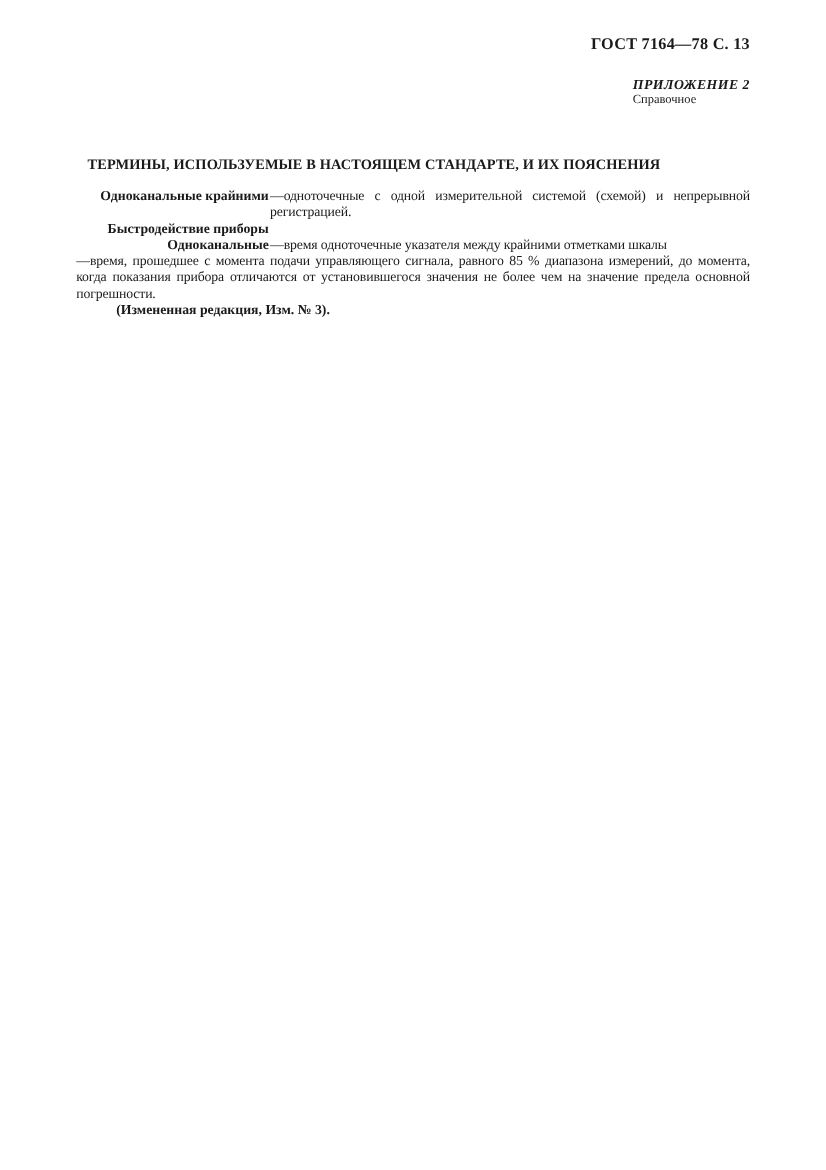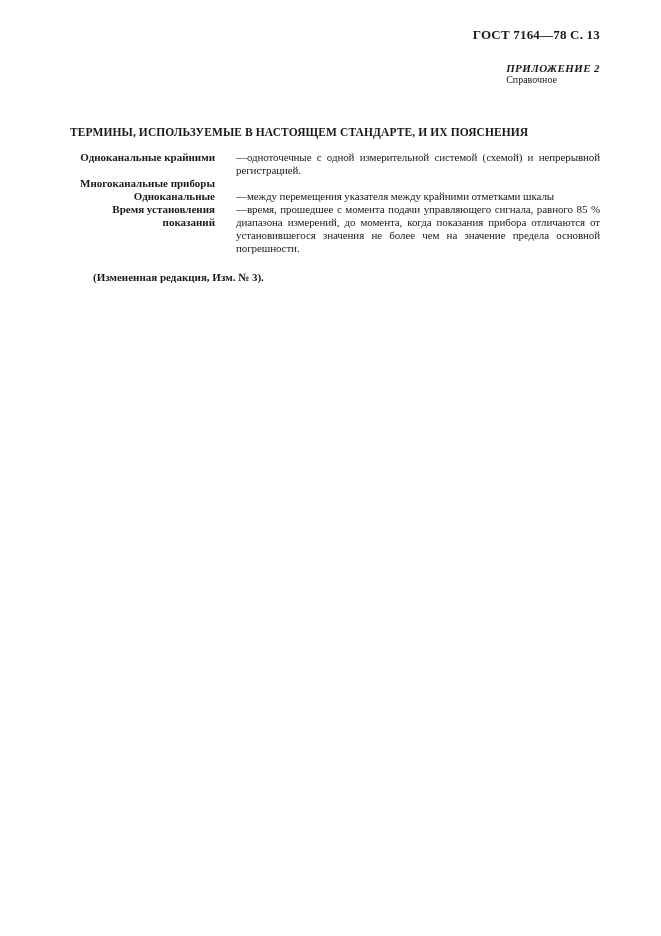--- a/index.html
+++ b/index.html
@@ -62,27 +62,27 @@
     align-items: baseline;
   }
   .term {
     flex: 0 0 155px;
     width: 155px;
     text-align: right;
     font-weight: bold;
   }
   .def {
     flex: 1;
-    margin-left: 21px;
+    margin-left: 1px;
     text-align: justify;
     text-align-last: left;
     letter-spacing: -0.1px;
   }
   .amendment {
-    margin: 16px 61px 0 93px;
+    margin: 0 61px 0 93px;
     font-weight: bold;
     font-size: 11px;
     line-height: 13px;
   }
 </style>
 </head>
 <body>
 
 <div class="page">
 
@@ -98,30 +98,29 @@
   <div class="doc-title">ТЕРМИНЫ, ИСПОЛЬЗУЕМЫЕ В НАСТОЯЩЕМ СТАНДАРТЕ, И ИХ ПОЯСНЕНИЯ</div>
 
   <div class="terms">
 
     <div class="entry">
       <div class="term">Одноканальные крайними</div>
       <div class="def">—одноточечные с одной измерительной системой (схемой) и непрерывной регистрацией.</div>
     </div>
 
     <div class="entry">
-      <div class="term">Многоканальные приборы</div>
+      <div class="term">Быстродействие приборы</div>
     </div>
 
     <div class="entry">
       <div class="term">Одноканальные</div>
-      <div class="def">—между перемещения указателя между крайними отметками шкалы</div>
+      <div class="def">—время одноточечные указателя между крайними отметками шкалы</div>
     </div>
 
     <div class="entry">
-      <div class="term">Время установления показаний</div>
       <div class="def">—время, прошедшее с момента подачи управляющего сигнала, равного 85 % диапазона измерений, до момента, когда показания прибора отличаются от установившегося значения не более чем на значение предела основной погрешности.</div>
     </div>
 
   </div>
 
   <div class="amendment">(Измененная редакция, Изм. № 3).</div>
 
 </div>
 
 </body></html>

